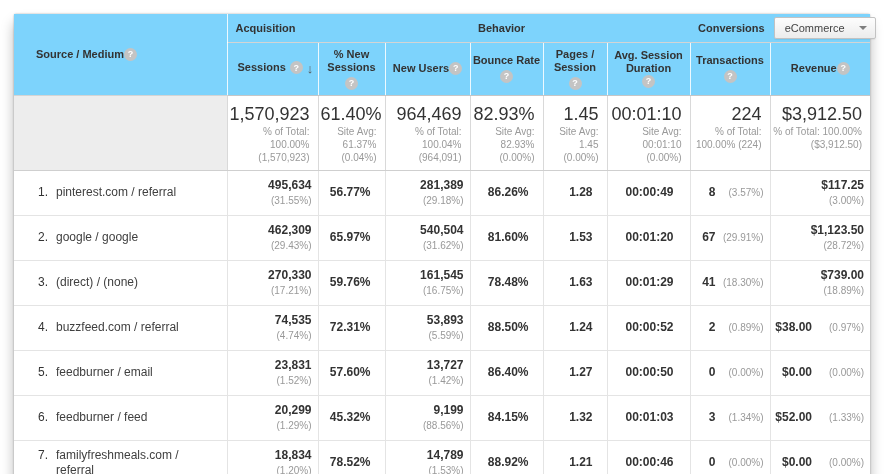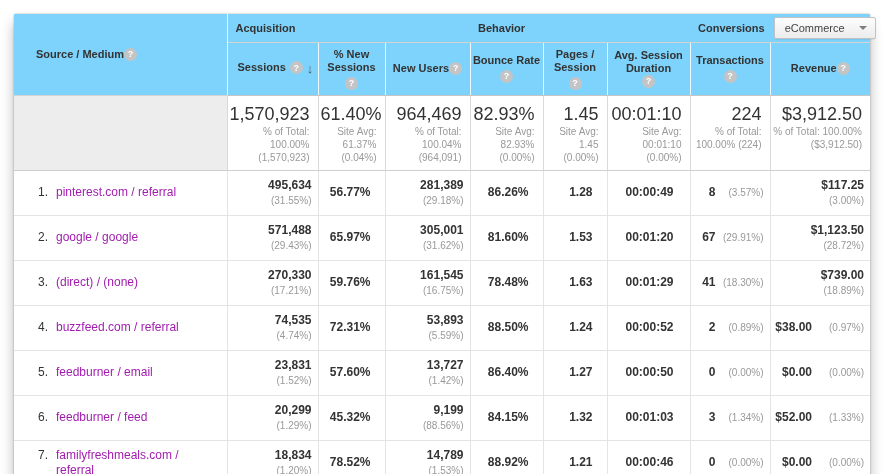--- a/index.html
+++ b/index.html
@@ -106,21 +106,21 @@
     border-left: 1px solid #e4e4e4;
     border-bottom: 1px solid #e4e4e4;
     font-size: 12px; color: #333;
     padding: 7px 0;
     line-height: 15px;
     vertical-align: middle;
     background: #fff;
   }
   tbody tr.data-row td.dim-cell { border-left: none; padding-right: 4px; }
   .rank { display: inline-block; width: 34px; text-align: right; color: #333; vertical-align: top; }
-  .link { color: #a21caf; cursor: pointer; display: inline-block; max-width: 158px; margin-left: 8px; vertical-align: top; }
+  .link { color: #404040; cursor: pointer; display: inline-block; max-width: 158px; margin-left: 8px; vertical-align: top; }
   td.vp { text-align: right; padding-right: 6px !important; }
   .val { font-weight: bold; }
   .pct { display: inline-block; width: 52px; text-align: right; font-size: 10px; color: #999; }
   td.trans .pct { width: 48px; }
   td.solo { text-align: right; padding-right: 14px !important; font-weight: bold; }
   td.dur { padding-right: 16px !important; margin-left: 44px; }
 </style>
 </head>
 <body>
 
@@ -287,25 +287,25 @@
     <td class="vp">
       <span class="val">$117.25</span><span class="pct">(3.00%)</span>
     </td>
   </tr>
 
   <tr class="data-row">
     <td class="dim-cell">
       <span class="rank">2.</span><a class="link">google / google</a>
     </td>
     <td class="vp">
-      <span class="val">571,488</span><span class="pct">(29.43%)</span>
+      <span class="val">462,309</span><span class="pct">(29.43%)</span>
     </td>
     <td class="solo">65.97%</td>
     <td class="vp">
-      <span class="val">305,001</span><span class="pct">(31.62%)</span>
+      <span class="val">540,504</span><span class="pct">(31.62%)</span>
     </td>
     <td class="solo">81.60%</td>
     <td class="solo">1.53</td>
     <td class="solo dur">00:01:20</td>
     <td class="vp trans">
       <span class="val">67</span><span class="pct">(29.91%)</span>
     </td>
     <td class="vp">
       <span class="val">$1,123.50</span><span class="pct">(28.72%)</span>
     </td>

